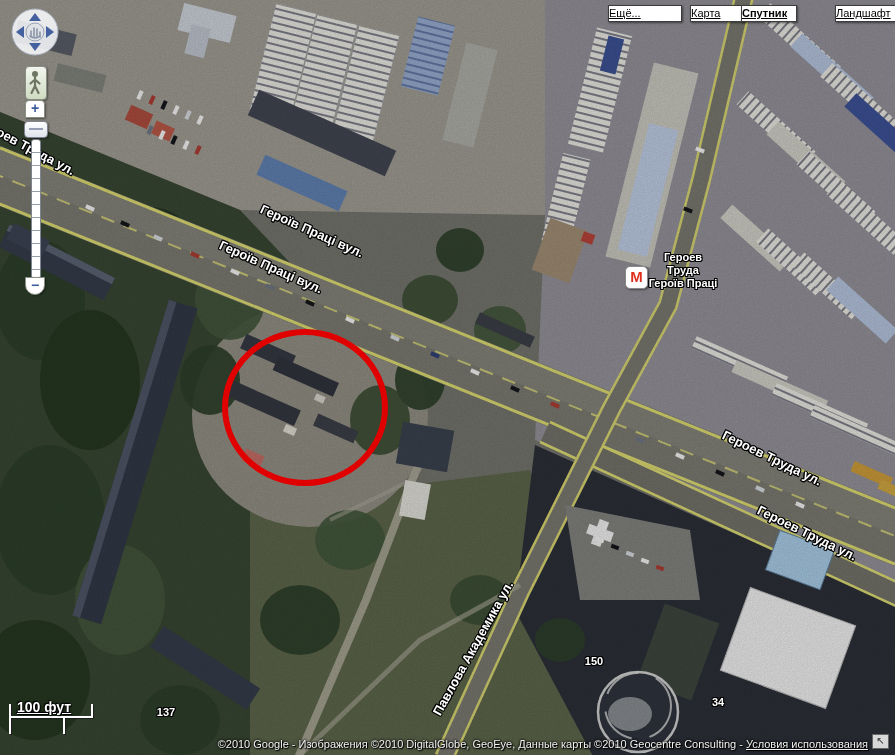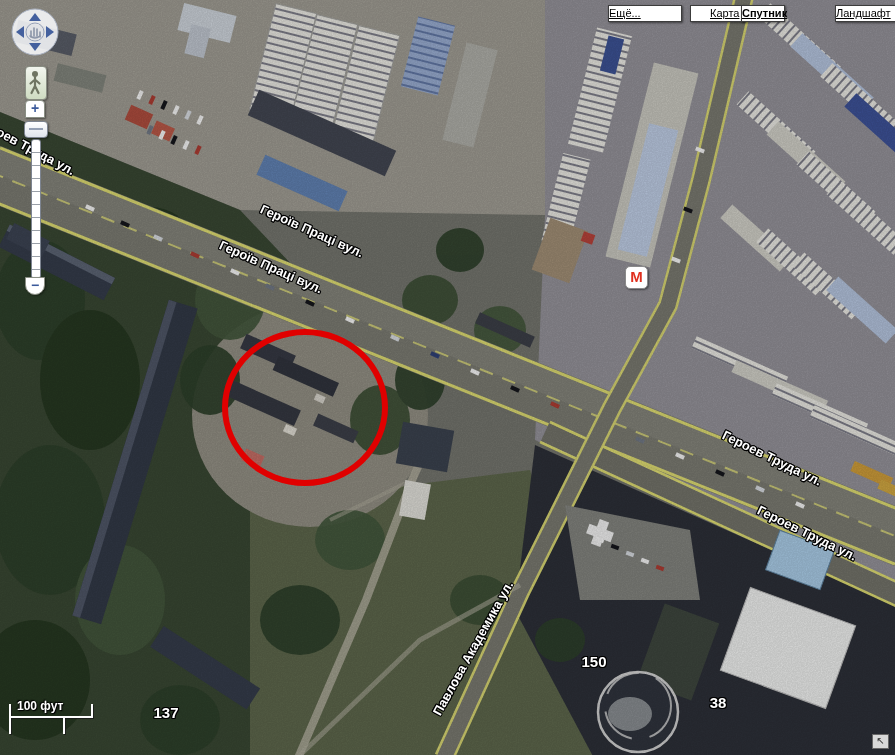--- a/index.html
+++ b/index.html
@@ -5,21 +5,21 @@
   html,body{margin:0;padding:0;background:#222;}
   .stage{position:relative;width:895px;height:755px;overflow:hidden;
          font-family:"Liberation Sans",sans-serif;}
   .stage svg.base{position:absolute;left:0;top:0;}
 
   
   .maplabel{position:absolute;color:#fff;font-size:13px;font-weight:bold;white-space:nowrap;
     transform:translate(-50%,-50%);z-index:4;pointer-events:none;
     text-shadow:-1px -1px 0 #000,1px -1px 0 #000,-1px 1px 0 #000,1px 1px 0 #000,
                  0 -1px 0 #000,0 1px 0 #000,-1px 0 0 #000,1px 0 0 #000;}
-  .housenum{font-size:15px;}
+  .housenum{font-size:11px;}
 
   
   .metro-icon{position:absolute;left:625px;top:266px;width:21px;height:21px;background:#fff;
     border:1px solid #8a8a8a;border-radius:5px;z-index:5;text-align:center;
     font-weight:bold;font-size:15px;line-height:20px;color:#e0301e;
     box-shadow:1px 1px 2px rgba(0,0,0,.45);}
   .metro-label{position:absolute;left:645px;top:251px;width:76px;z-index:5;text-align:center;
     color:#fff;font-size:11px;font-weight:bold;line-height:13px;pointer-events:none;
     text-shadow:-1px -1px 0 #000,1px -1px 0 #000,-1px 1px 0 #000,1px 1px 0 #000,
                  0 -1px 0 #000,0 1px 0 #000,-1px 0 0 #000,1px 0 0 #000;}
@@ -46,22 +46,22 @@
   .zminus{top:277px;border-radius:0 0 10px 10px;}
   .zhandle{left:24px;top:121px;width:22px;height:15px;background:linear-gradient(#fff,#dfe4ec);
     border:1px solid #7d8490;border-radius:4px;cursor:grab;z-index:11;position:absolute;
     box-shadow:1px 1px 2px rgba(0,0,0,.4);}
   .zhandle:after{content:"";display:block;margin:6px 4px;border-top:2px solid #95a0b4;}
   .ztrack{left:31px;top:139px;width:8px;height:138px;position:absolute;z-index:10;
     background:repeating-linear-gradient(to bottom,#ffffff 0 12px,#9aa0a8 12px 13px);
     border:1px solid #7d8490;border-radius:3px;cursor:pointer;}
 
   
-  .scaletext{position:absolute;color:#fff;font-size:12px;font-weight:bold;z-index:10;
-    text-shadow:1px 1px 1px #000,-1px -1px 1px #000,0 0 2px #000;pointer-events:none;}
+  .scaletext{position:absolute;color:#fff;font-size:14px;font-weight:bold;z-index:10;
+    text-shadow:1px 1px 1px #000,-1px -1px 1px #000,0 0 2px #000;pointer-events:none;text-decoration:underline;}
 
   
   .attrib{position:absolute;right:27px;bottom:5px;z-index:10;color:#f2f2f2;font-size:11px;
     white-space:nowrap;text-shadow:1px 1px 1px #000,0 0 2px #000,0 0 3px #000;}
   .attrib a{color:#f2f2f2;text-decoration:underline;cursor:pointer;}
   .nwbox{position:absolute;right:6px;bottom:6px;width:15px;height:13px;background:#d8d8d8;
     border:1px solid #666;color:#222;font-size:10px;line-height:12px;text-align:center;
     z-index:10;cursor:pointer;}
 </style>
 </head>
@@ -255,29 +255,34 @@
 
   <div class="maplabel" style="left:26px;top:146px;transform:translate(-50%,-50%) rotate(28deg);">Героев Труда ул.</div>
   <div class="maplabel" style="left:312px;top:231px;transform:translate(-50%,-50%) rotate(24deg);">Героїв Праці вул.</div>
   <div class="maplabel" style="left:271px;top:267px;transform:translate(-50%,-50%) rotate(24deg);">Героїв Праці вул.</div>
   <div class="maplabel" style="left:772px;top:458px;transform:translate(-50%,-50%) rotate(26deg);">Героев Труда ул.</div>
   <div class="maplabel" style="left:807px;top:533px;transform:translate(-50%,-50%) rotate(26deg);">Героев Труда ул.</div>
   <div class="maplabel" style="left:473px;top:648px;transform:translate(-50%,-50%) rotate(-61deg);">Павлова Академика ул.</div>
 
   <div class="maplabel housenum" style="left:166px;top:712px;">137</div>
   <div class="maplabel housenum" style="left:594px;top:661px;">150</div>
-  <div class="maplabel housenum" style="left:718px;top:702px;">38</div>
+  <div class="maplabel housenum" style="left:718px;top:702px;">34</div>
 
   <div class="metro-icon">M</div>
+  <div class="metro-label">
+    <span style="display:block">Героев</span>
+    <span style="display:block">Труда</span>
+    <span style="display:block">Героїв Праці</span>
+  </div>
 
   <div class="red-circle"></div>
 
   <div class="mtbtn" style="left:608px;width:74px;">Ещё...</div>
-  <div class="mtbtn" style="left:690px;width:55px;padding-left:19px;">Карта</div>
-  <div class="mtbtn sel" style="left:741px;width:44px;">Спутник</div>
+  <div class="mtbtn" style="left:690px;width:55px;">Карта</div>
+  <div class="mtbtn sel" style="left:741px;width:56px;">Спутник</div>
   <div class="mtbtn" style="left:835px;width:113px;">Ландшафт</div>
 
   <div class="ctl panctl">
     <svg width="50" height="50" viewBox="0 0 50 50">
       <circle cx="25" cy="25" r="23" fill="rgba(252,253,255,0.85)" stroke="#aab2c2"></circle>
       <polygon points="25,6 31,14 19,14" fill="#44609e"></polygon>
       <polygon points="25,44 31,36 19,36" fill="#44609e"></polygon>
       <polygon points="6,25 14,19 14,31" fill="#44609e"></polygon>
       <polygon points="44,25 36,19 36,31" fill="#44609e"></polygon>
       <circle cx="25" cy="25" r="9" fill="none" stroke="#96a1b8"></circle>
@@ -312,15 +317,16 @@
     <g stroke="#ffffff" stroke-width="2">
       <line x1="4" y1="10" x2="4" y2="40"></line>
         <line x1="3" y1="23" x2="87" y2="23"></line>
       <line x1="86" y1="10" x2="86" y2="23"></line>
         <line x1="58" y1="23" x2="58" y2="40"></line>
     </g>
   </svg>
   <div class="scaletext" style="left:17px;top:699px;">100 фут</div>
   <div class="scaletext" style="left:17px;top:756px;">20 м</div>
 
+  <div class="attrib"><span>©2010 Google - Изображения ©2010 DigitalGlobe, GeoEye, Данные карты ©2010 Geocentre Consulting - </span><a>Условия использования</a></div>
   <div class="nwbox">↖</div>
 
 </div>
 
 </body></html>

